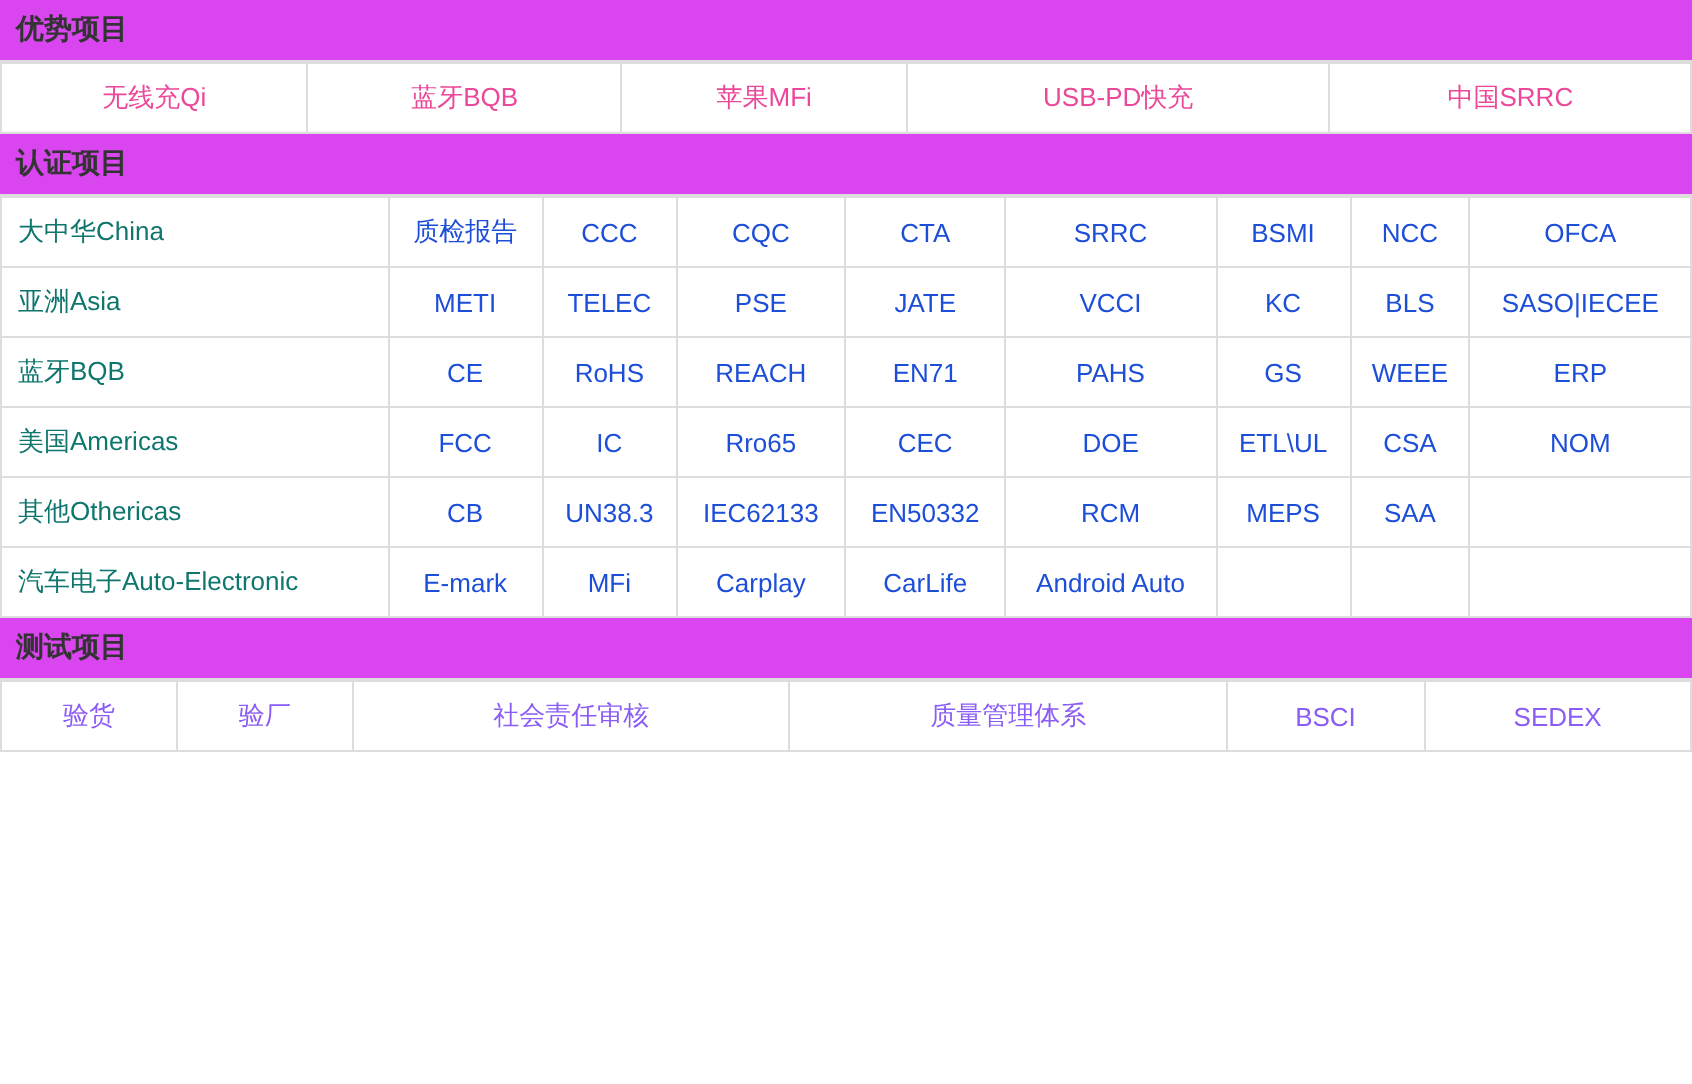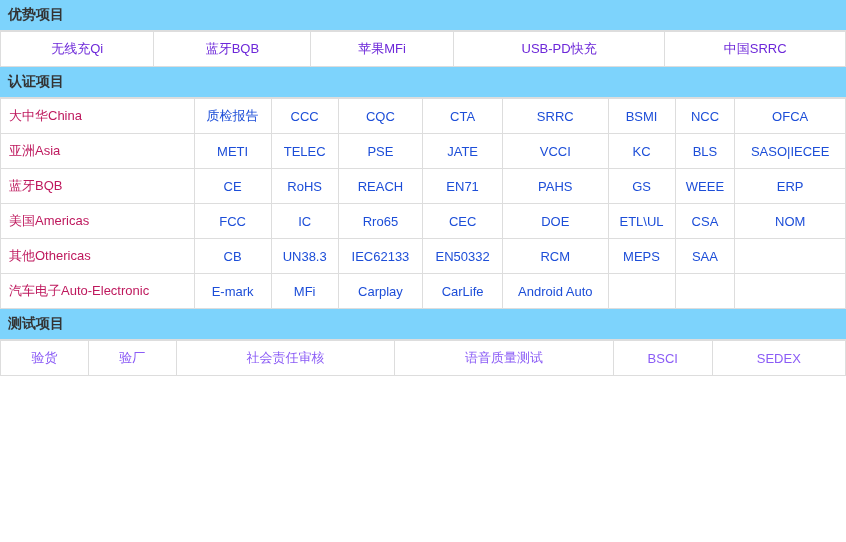--- a/index.html
+++ b/index.html
@@ -10,21 +10,21 @@
       background: #fff;
       width: 846px;
     }
 
     .section-title {
       font-size: 14px;
       font-weight: bold;
       color: #333;
       padding: 6px 8px;
       border-bottom: 1px solid #ddd;
-      background: #7dd3fc;
+      background: #d946ef;
     }
 
     .grid-table {
       width: 100%;
       border-collapse: collapse;
     }
 
     .grid-table td {
       border: 1px solid #ddd;
       text-align: center;
@@ -34,29 +34,29 @@
     }
 
     .grid-table td.row-label {
       color: #333;
       text-align: left;
       padding-left: 8px;
       font-size: 13px;
     }
 
     .advantages-row td {
-      color: #6d28d9;
+      color: #ec4899;
     }
 
     .cert-section .grid-table td {
       color: #1d4ed8;
     }
 
     .cert-section .grid-table td.row-label {
-      color: #be185d;
+      color: #0f766e;
     }
 
     .test-row td {
       color: #3a7bbf;
     }
 
     .verify-row td {
       color: #8b5cf6;
     }
   </style>
@@ -162,19 +162,19 @@
   <div class="section-title">测试项目</div>
 </div>
 
 <div>
   <table class="grid-table">
     <tbody>
         <tr class="verify-row">
       <td>验货</td>
       <td>验厂</td>
       <td>社会责任审核</td>
-      <td>语音质量测试</td>
+      <td>质量管理体系</td>
       <td>BSCI</td>
       <td>SEDEX</td>
     </tr>
   </tbody>
     </table>
 </div>
 
 </body></html>

